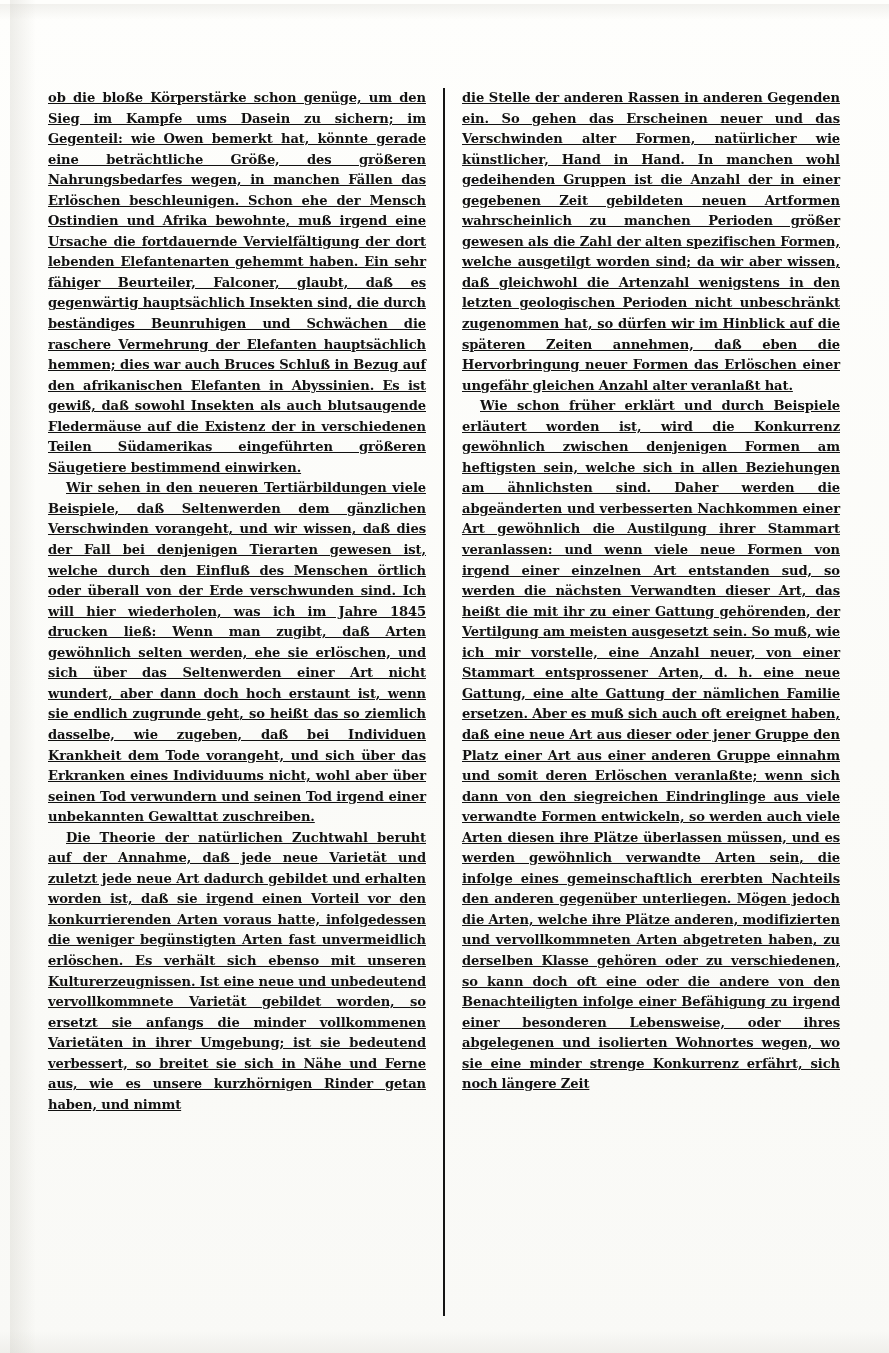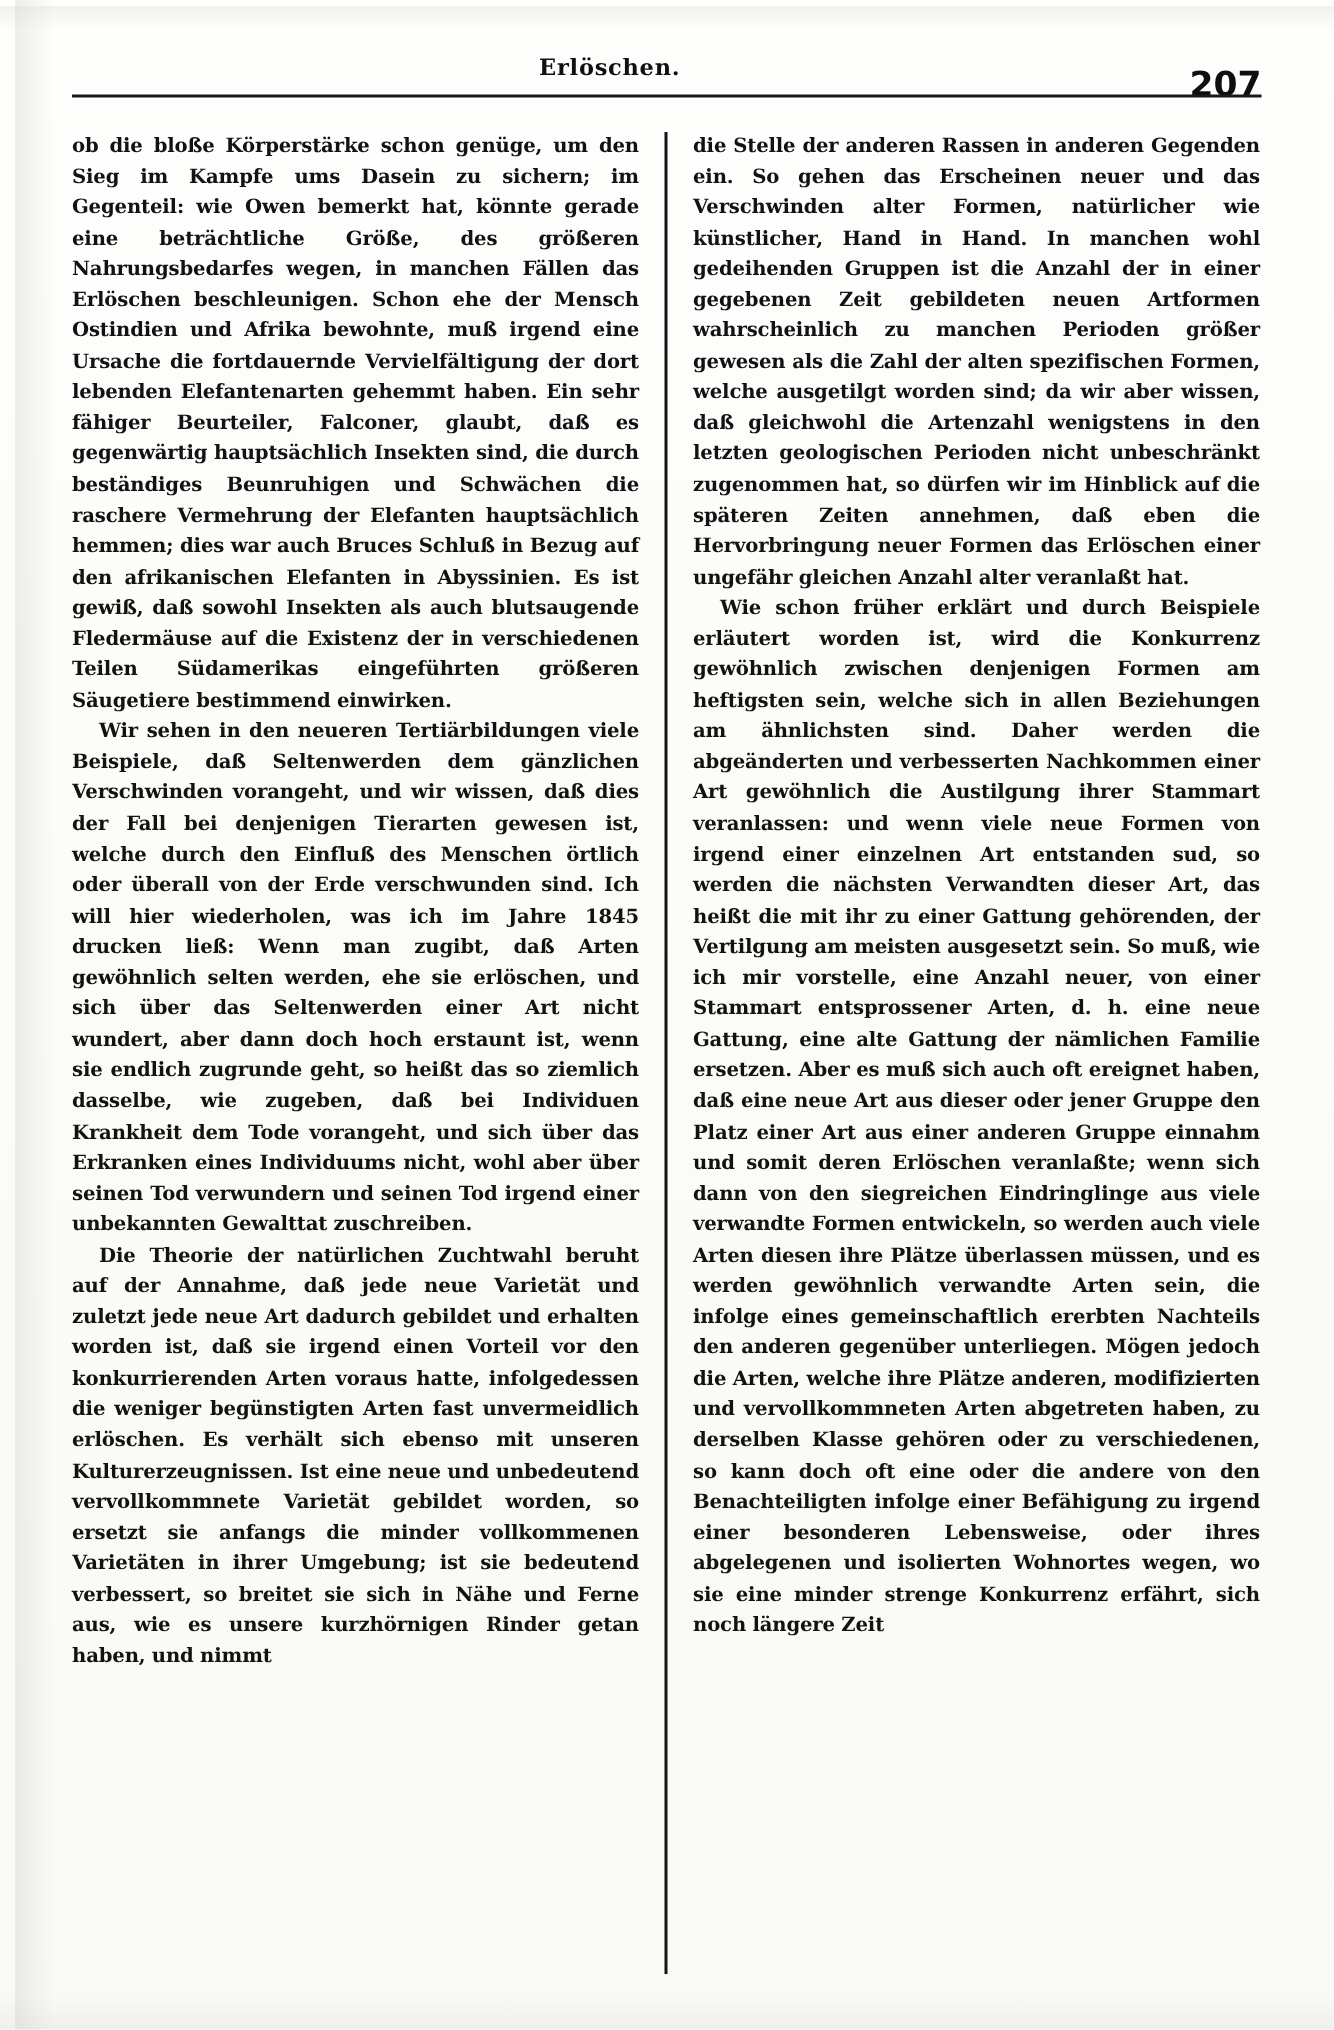--- a/index.html
+++ b/index.html
@@ -70,20 +70,21 @@
     left: 48px;
     top: 88px;
     width: 793px;
     height: 1228px;
     display: flex;
     gap: 0;
   }
   .col {
     width: 378px;
     position: relative;
+    text-decoration: underline;
   }
   .col-left { padding-right: 14px; }
   .col-right { padding-left: 22px; }
   .col-divider {
     position: absolute;
     left: 395px;
     top: 0;
     width: 2px;
     height: 1228px;
     background: #141414;
@@ -133,25 +134,20 @@
 </style>
 </head>
 <body>
 
 <div class="page">
   <div class="paper-tint"></div>
   <div class="edge-noise-left"></div>
   <div class="edge-noise-top"></div>
   <div class="edge-noise-bottom"></div>
 
-  <div class="header">
-    <div class="running-head">Erlöschen.</div>
-    <div class="page-number">207</div>
-    <div class="header-rule"></div>
-  </div>
 
   <div class="columns">
     <div class="col col-left">
       <p class="para">ob die bloße Körperstärke schon genüge, um den Sieg im Kampfe ums Dasein zu sichern; im Gegenteil: wie Owen bemerkt hat, könnte gerade eine beträchtliche Größe, des größeren Nahrungsbedarfes wegen, in manchen Fällen das Erlöschen beschleunigen. Schon ehe der Mensch Ostindien und Afrika bewohnte, muß irgend eine Ursache die fortdauernde Vervielfältigung der dort lebenden Elefantenarten gehemmt haben. Ein sehr fähiger Beurteiler, Falconer, glaubt, daß es gegenwärtig hauptsächlich Insekten sind, die durch beständiges Beunruhigen und Schwächen die raschere Vermehrung der Elefanten hauptsächlich hemmen; dies war auch Bruces Schluß in Bezug auf den afrikanischen Elefanten in Abyssinien. Es ist gewiß, daß sowohl Insekten als auch blutsaugende Fledermäuse auf die Existenz der in verschiedenen Teilen Südamerikas eingeführten größeren Säugetiere bestimmend einwirken.</p>
       <p class="para">Wir sehen in den neueren Tertiärbildungen viele Beispiele, daß Seltenwerden dem gänzlichen Verschwinden vorangeht, und wir wissen, daß dies der Fall bei denjenigen Tierarten gewesen ist, welche durch den Einfluß des Menschen örtlich oder überall von der Erde verschwunden sind. Ich will hier wiederholen, was ich im Jahre 1845 drucken ließ: Wenn man zugibt, daß Arten gewöhnlich selten werden, ehe sie erlöschen, und sich über das Seltenwerden einer Art nicht wundert, aber dann doch hoch erstaunt ist, wenn sie endlich zugrunde geht, so heißt das so ziemlich dasselbe, wie zugeben, daß bei Individuen Krankheit dem Tode vorangeht, und sich über das Erkranken eines Individuums nicht, wohl aber über seinen Tod verwundern und seinen Tod irgend einer unbekannten Gewalttat zuschreiben.</p>
       <p class="para">Die Theorie der natürlichen Zuchtwahl beruht auf der Annahme, daß jede neue Varietät und zuletzt jede neue Art dadurch gebildet und erhalten worden ist, daß sie irgend einen Vorteil vor den konkurrierenden Arten voraus hatte, infolgedessen die weniger begünstigten Arten fast unvermeidlich erlöschen. Es verhält sich ebenso mit unseren Kulturerzeugnissen. Ist eine neue und unbedeutend vervollkommnete Varietät gebildet worden, so ersetzt sie anfangs die minder vollkommenen Varietäten in ihrer Umgebung; ist sie bedeutend verbessert, so breitet sie sich in Nähe und Ferne aus, wie es unsere kurzhörnigen Rinder getan haben, und nimmt</p>
     </div>
     <div class="col-divider"></div>
     <div class="col col-right">
       <p class="para">die Stelle der anderen Rassen in anderen Gegenden ein. So gehen das Erscheinen neuer und das Verschwinden alter Formen, natürlicher wie künstlicher, Hand in Hand. In manchen wohl gedeihenden Gruppen ist die Anzahl der in einer gegebenen Zeit gebildeten neuen Artformen wahrscheinlich zu manchen Perioden größer gewesen als die Zahl der alten spezifischen Formen, welche ausgetilgt worden sind; da wir aber wissen, daß gleichwohl die Artenzahl wenigstens in den letzten geologischen Perioden nicht unbeschränkt zugenommen hat, so dürfen wir im Hinblick auf die späteren Zeiten annehmen, daß eben die Hervorbringung neuer Formen das Erlöschen einer ungefähr gleichen Anzahl alter veranlaßt hat.</p>

